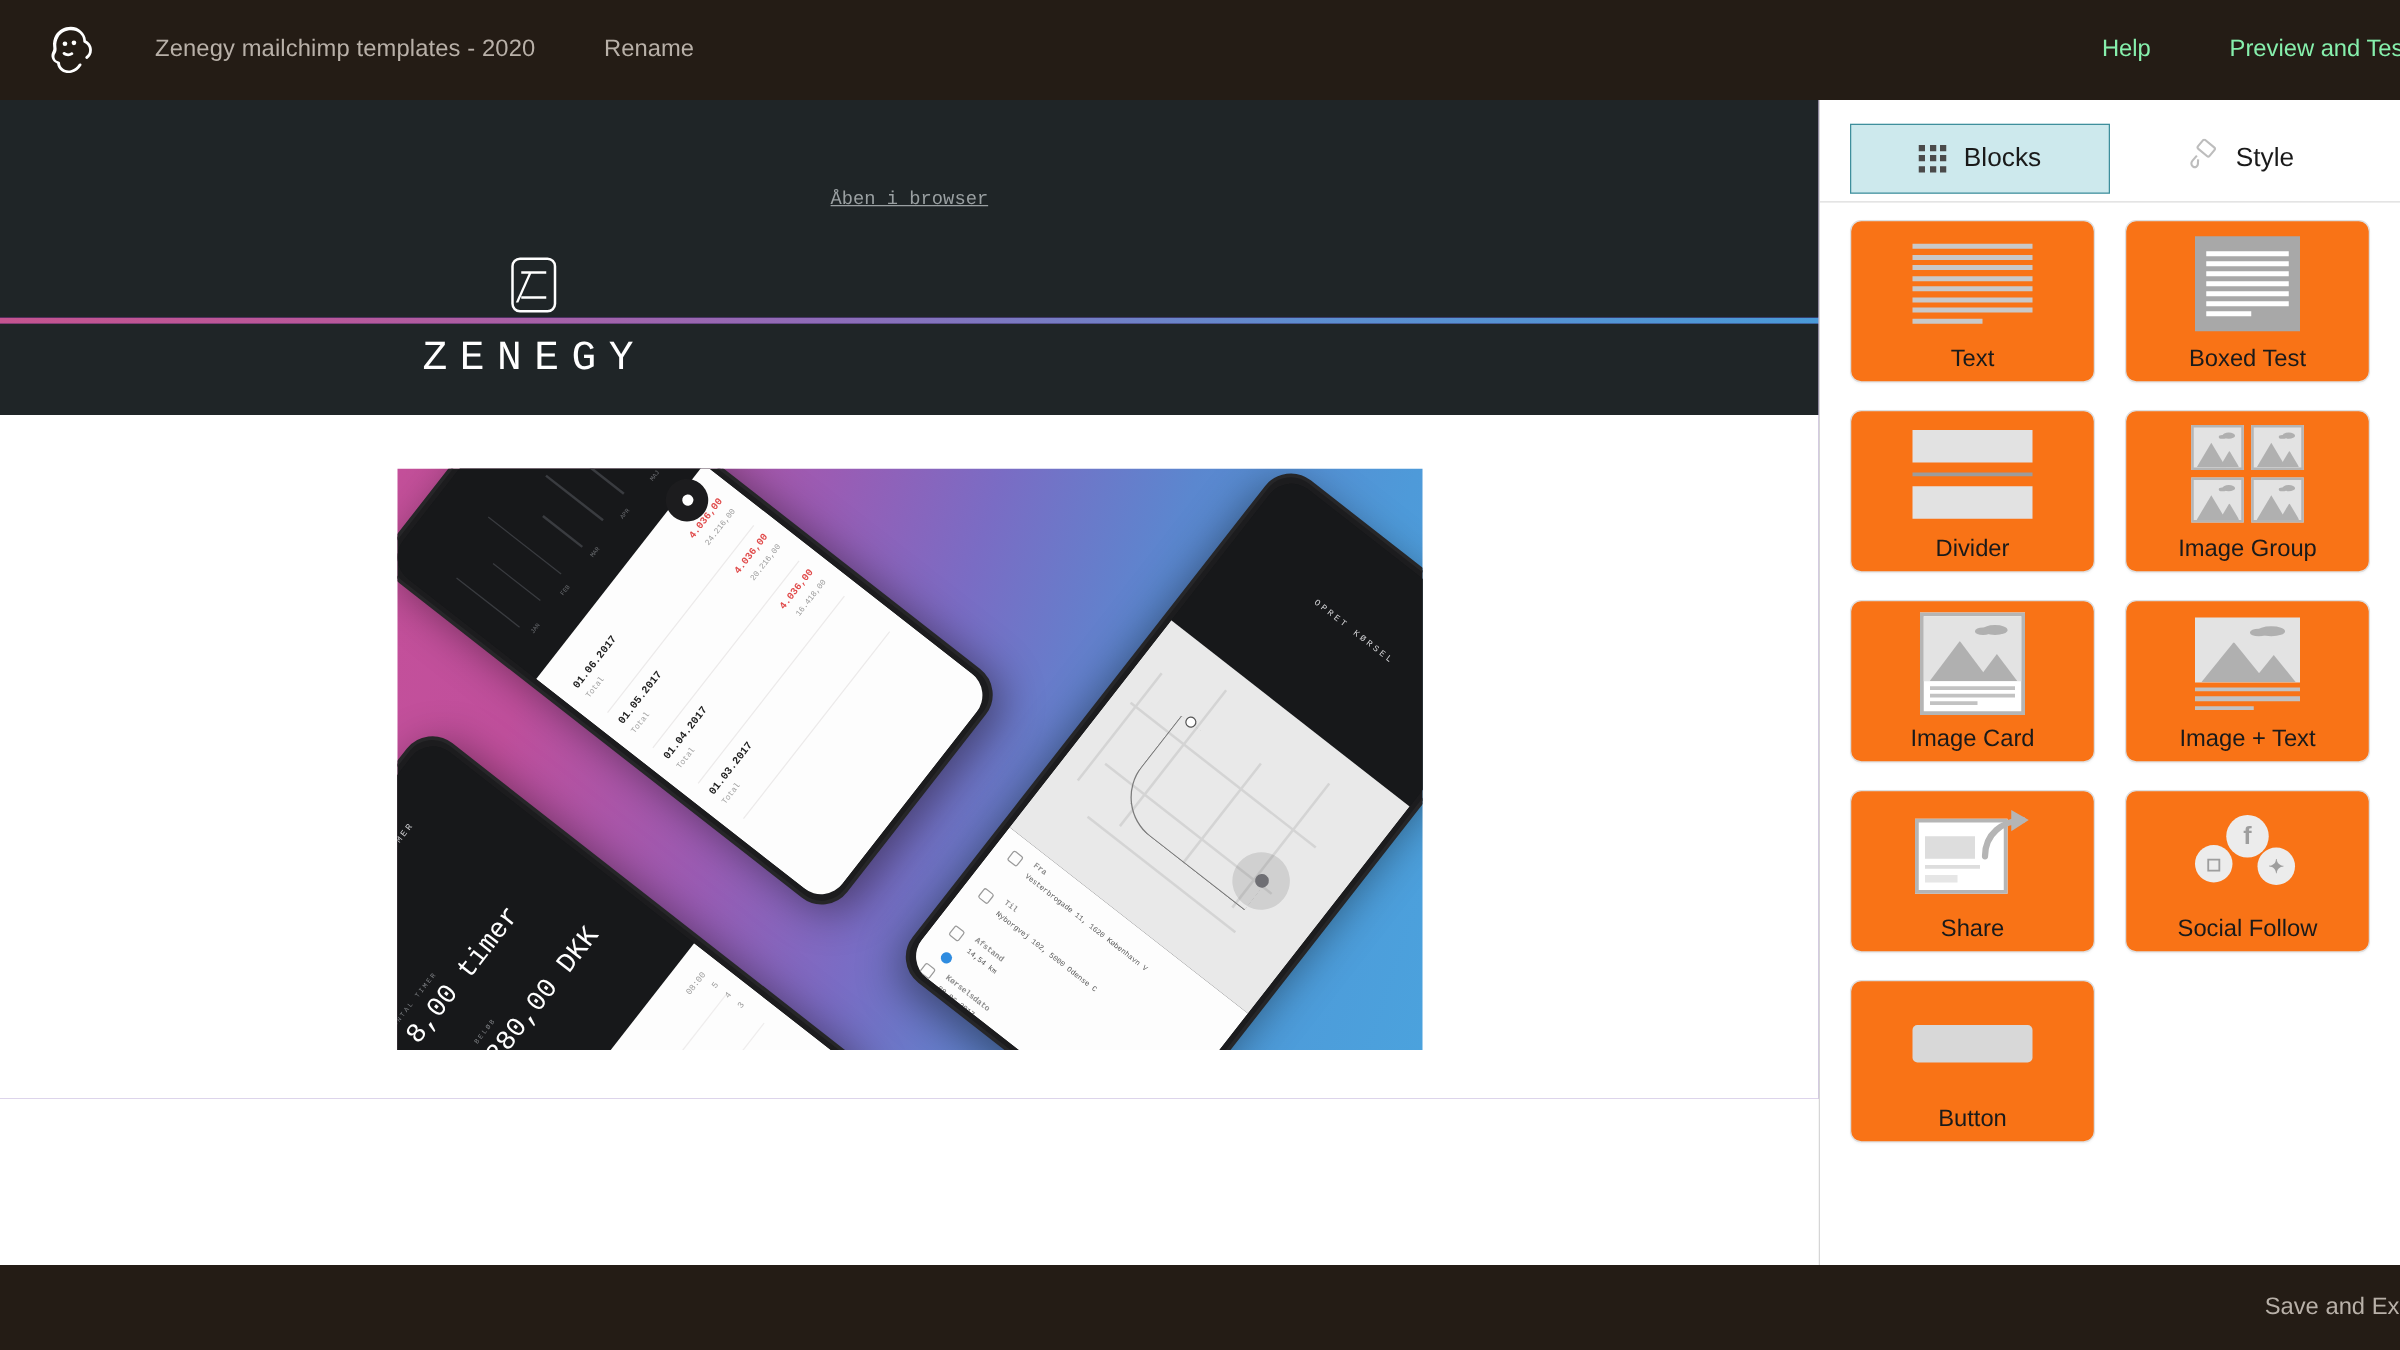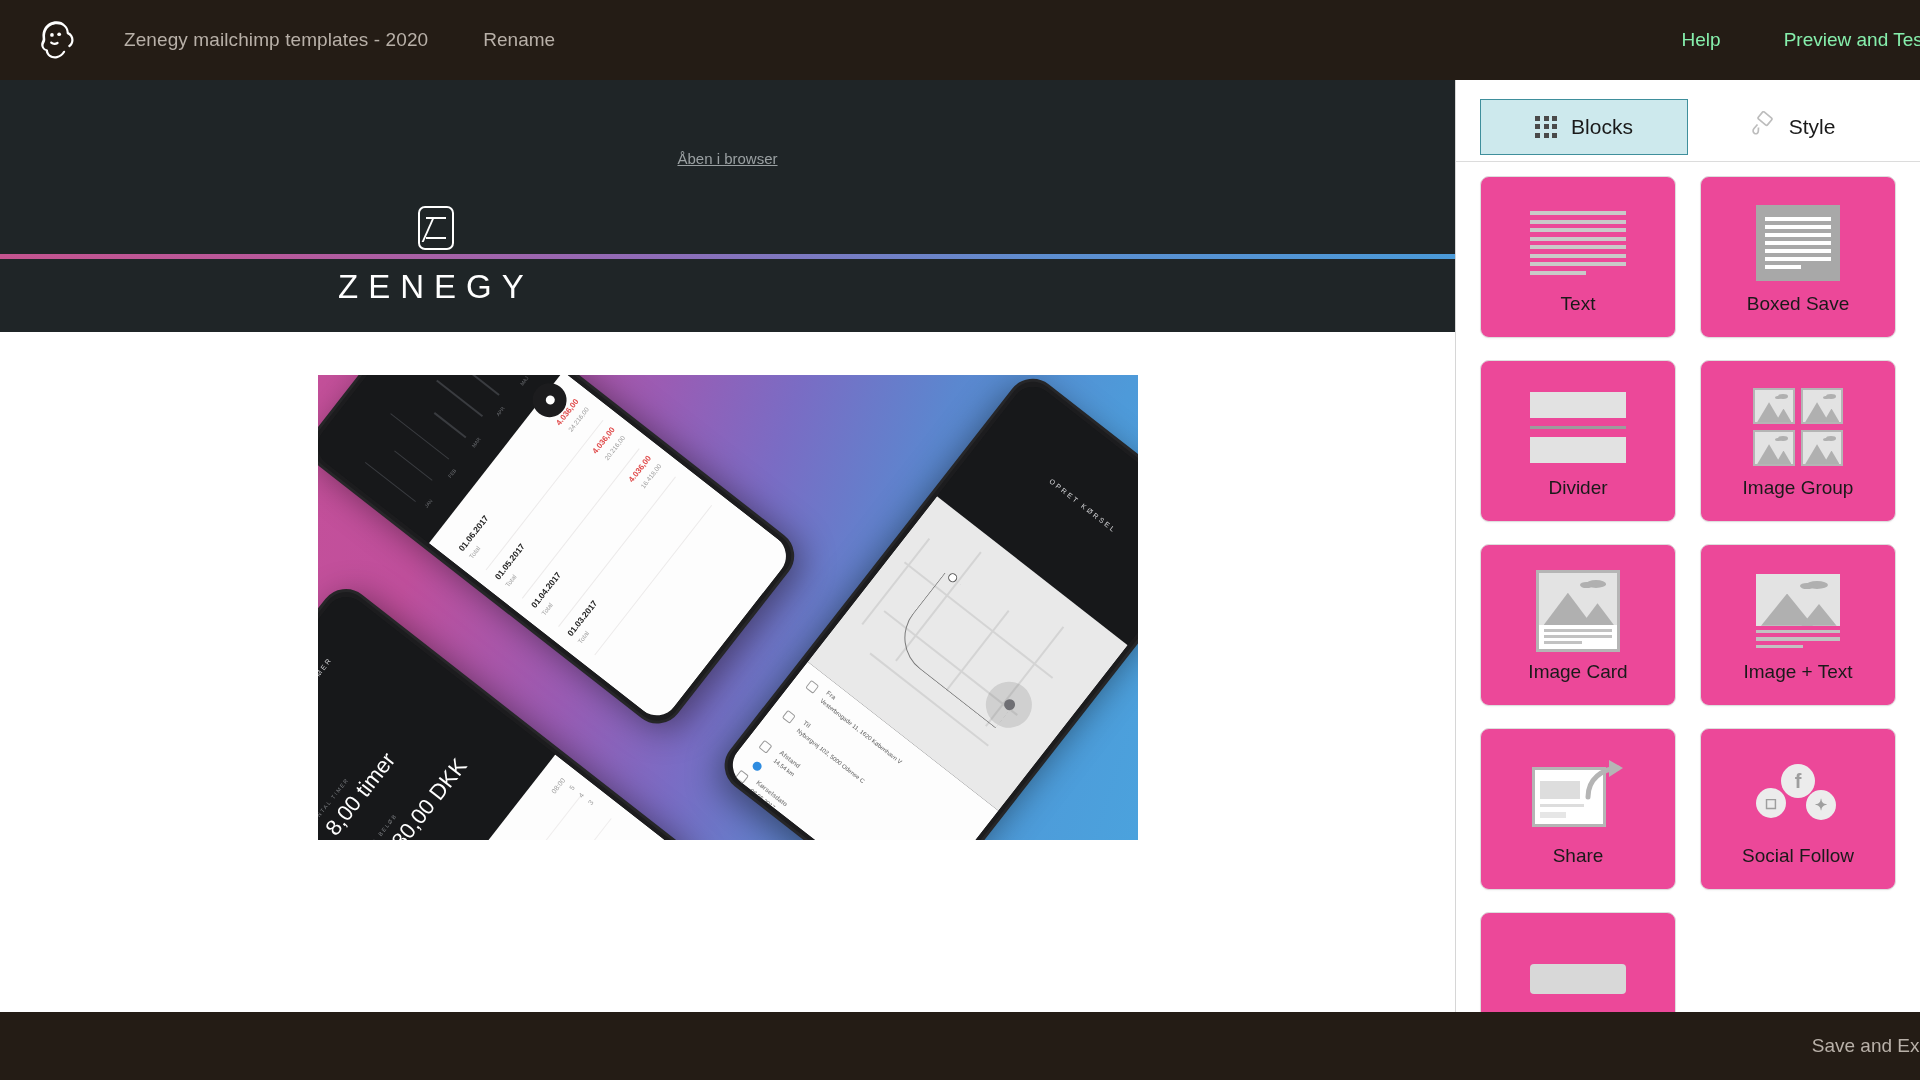--- a/index.html
+++ b/index.html
@@ -76,20 +76,21 @@
   .top-action.last { margin-right: 0; position: relative; left: 8px; }
 
   
   .canvas {
     position: absolute;
     top: 80px; left: 0;
     width: 1455px;
     height: 799px;
     background: #4c1d95;
     overflow: hidden;
+    font-family: Liberation Mono, monospace;
   }
 
   .email-header {
     position: relative;
     width: 1455px;
     height: 174px;
     background: #1f2527;
   }
   .open-browser {
     position: absolute;
@@ -320,22 +321,22 @@
     height: 918px;
     overflow: hidden;
     padding: 14px 24px 0 24px;
   }
   .block-grid {
     display: grid;
     grid-template-columns: 1fr 1fr;
     gap: 22px 24px;
   }
   .block-card {
-    height: 162px;
-    background: #ec4899;
+    height: 130px;
+    background: #f97316;
     border: 1px solid #dedede;
     border-radius: 9px;
     display: flex;
     flex-direction: column;
     align-items: center;
     justify-content: center;
     cursor: grab;
     box-shadow: 0 1px 2px rgba(0,0,0,.04);
   }
   .block-thumb {
@@ -659,21 +660,21 @@
             <div class="th-boxed">
               <span></span>
                 <span></span>
                 <span></span>
                 <span></span>
               <span></span>
                 <span></span>
                 <span class="short"></span>
             </div>
           </div>
-          <div class="block-label">Boxed Save</div>
+          <div class="block-label">Boxed Test</div>
         </div>
 
         <div class="block-card">
           <div class="block-thumb">
             <div class="th-div">
               <div class="blk"></div>
                 <div class="ln"></div>
                 <div class="blk"></div>
             </div>
           </div>

